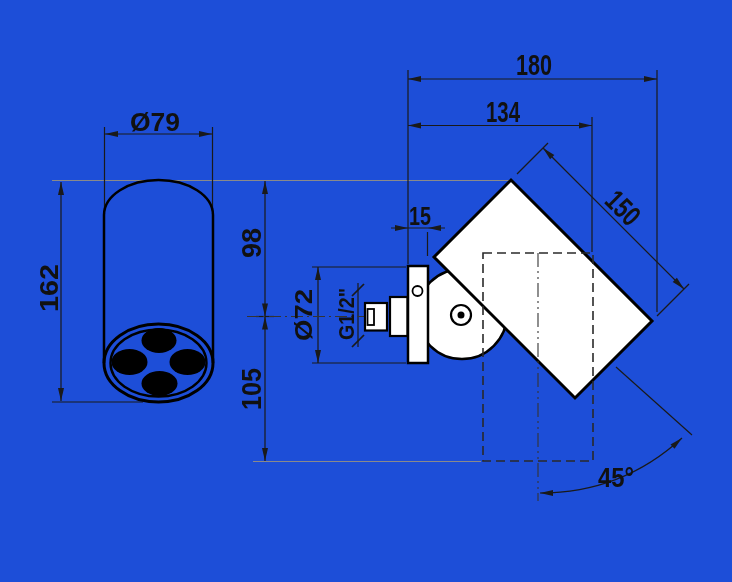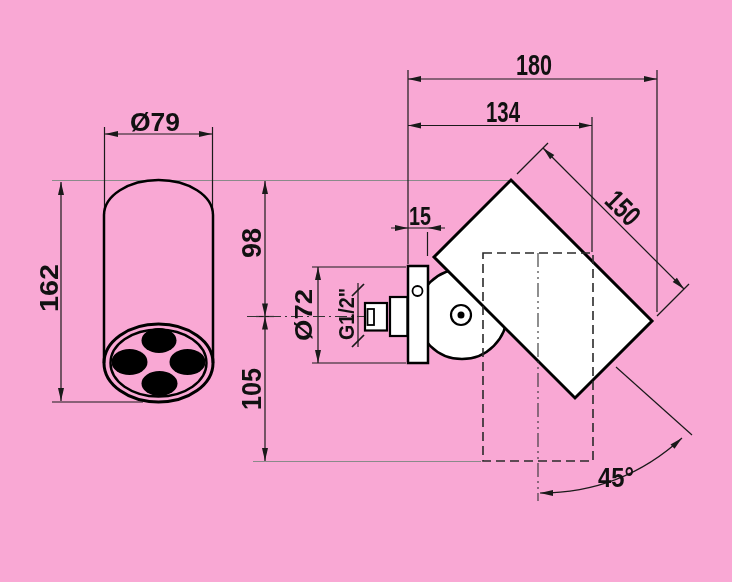--- a/index.html
+++ b/index.html
@@ -4,21 +4,21 @@
 <style>
   html, body {
     margin: 0;
     padding: 0;
     background: #ffffff;
   }
   .canvas {
     position: relative;
     width: 732px;
     height: 582px;
-    background: #f9a8d4;
+    background: #1d4ed8;
     overflow: hidden;
   }
   svg text {
     font-family: "Liberation Sans", "DejaVu Sans", sans-serif;
     font-weight: bold;
     fill: #111111;
   }
 </style>
 </head>
 <body>

